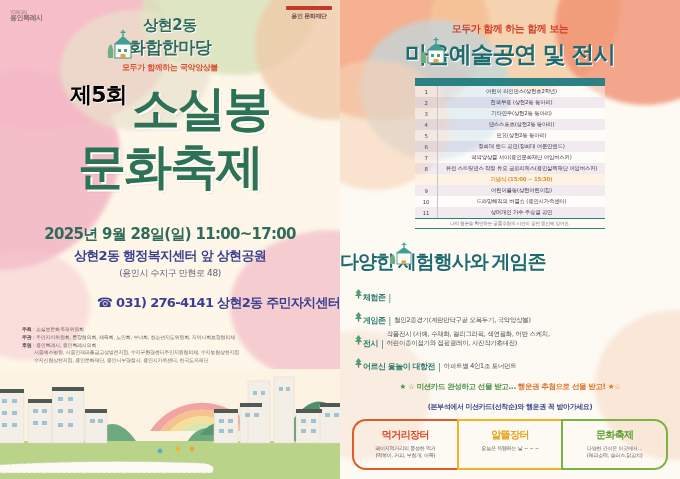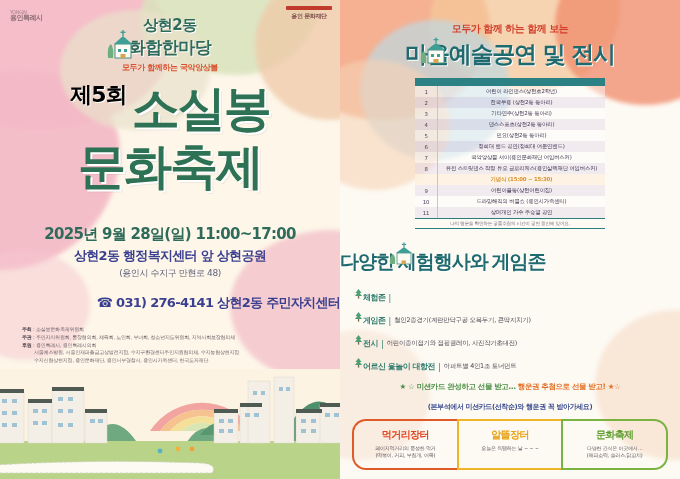--- a/index.html
+++ b/index.html
@@ -388,32 +388,33 @@
         </div>
         <div class="exp-row">
           <span class="exp-mark"><svg viewBox="0 0 9 10" width="9" height="10">
               <path d="M4.5 0 L7.5 4 L1.5 4 Z" fill="#4e9e74"></path>
               <path d="M4.5 2.6 L8 7 L1 7 Z" fill="#4e9e74"></path>
               <rect x="3.9" y="7" width="1.3" height="2.6" fill="#7a6a4f"></rect>
             </svg></span>
           <span class="exp-label">게임존</span>
           <span class="exp-sep">|</span>
           <span class="exp-body">
-            <div>철인2종경기(계란만닥구공 오목두기, 큰딱지치기)</div>
+            <div>철인2종경기(계란만닥구공 오목두기, 국악앙상블)</div>
           </span>
         </div>
         <div class="exp-row">
           <span class="exp-mark"><svg viewBox="0 0 9 10" width="9" height="10">
               <path d="M4.5 0 L7.5 4 L1.5 4 Z" fill="#4e9e74"></path>
               <path d="M4.5 2.6 L8 7 L1 7 Z" fill="#4e9e74"></path>
               <rect x="3.9" y="7" width="1.3" height="2.6" fill="#7a6a4f"></rect>
             </svg></span>
           <span class="exp-label">전시</span>
           <span class="exp-sep">|</span>
           <span class="exp-body">
+            <div>작품전시 (서예, 수채화, 컬리그라픽, 색연필화, 어반 스케치,</div>
             <div>어린이종이접기와 점핑클레이, 사진작가초대전)</div>
           </span>
         </div>
         <div class="exp-row">
           <span class="exp-mark"><svg viewBox="0 0 9 10" width="9" height="10">
               <path d="M4.5 0 L7.5 4 L1.5 4 Z" fill="#4e9e74"></path>
               <path d="M4.5 2.6 L8 7 L1 7 Z" fill="#4e9e74"></path>
               <rect x="3.9" y="7" width="1.3" height="2.6" fill="#7a6a4f"></rect>
             </svg></span>
           <span class="exp-label">어르신 윷놀이 대항전</span>

